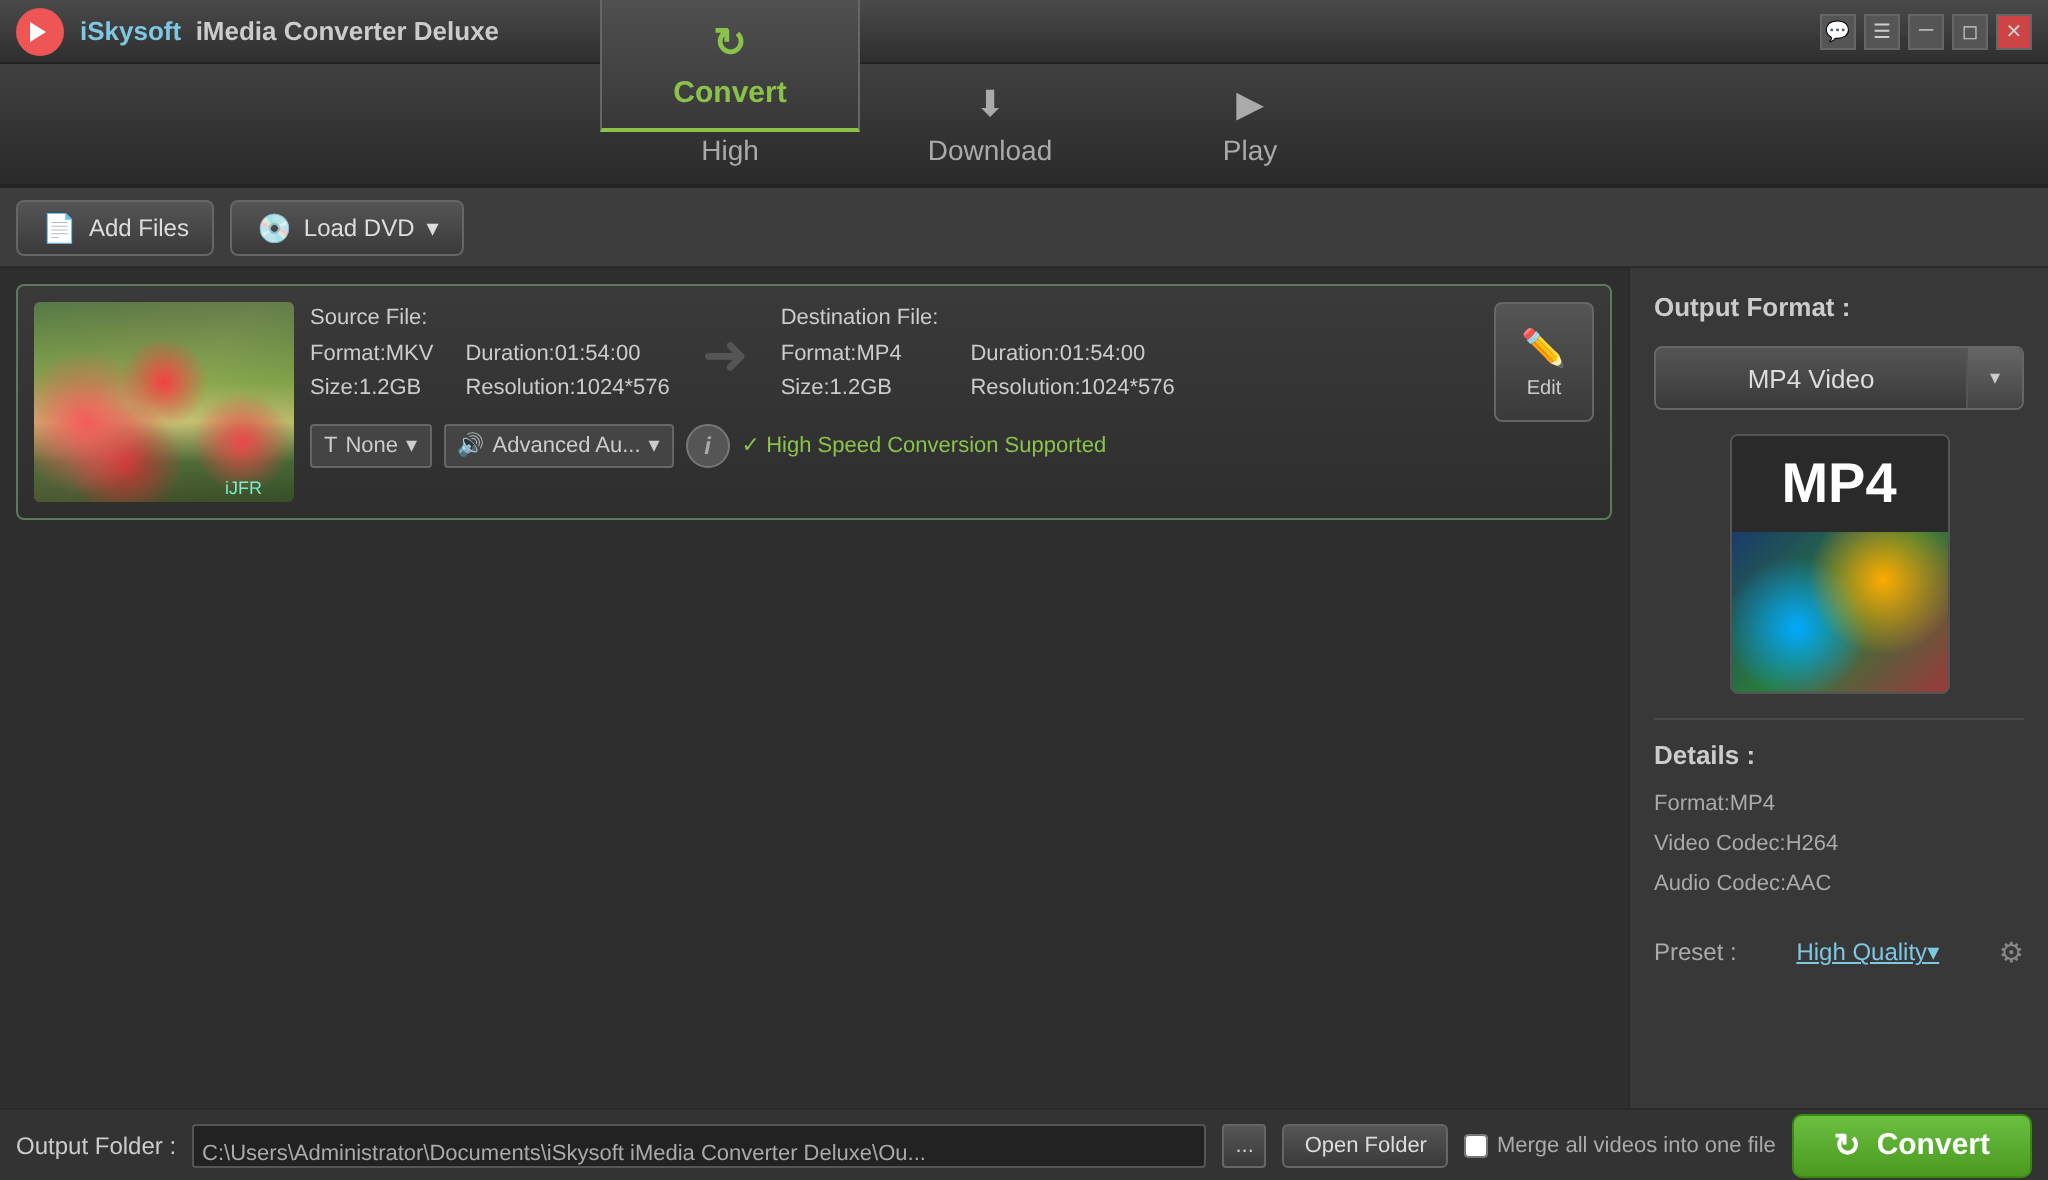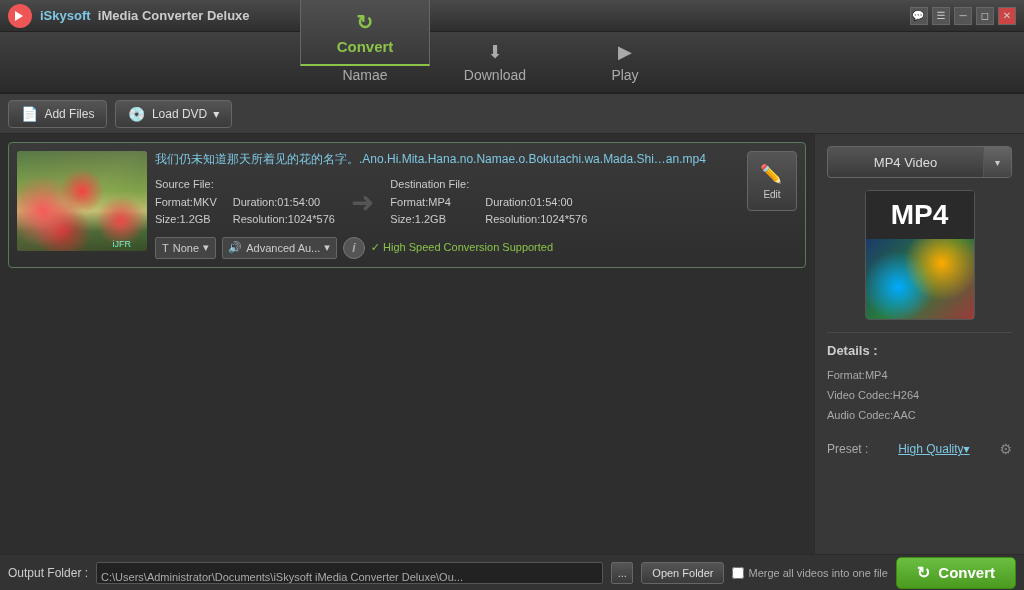--- a/index.html
+++ b/index.html
@@ -493,21 +493,21 @@
 </div>
 
 <div class="convert-tab-area" style="position:absolute;top:0;left:300px;">
   <div style="font-size:20px;color:#8bc34a;">↻</div>
   <div>Convert</div>
 </div>
 
 <div class="nav-tabs">
   <div class="nav-tab">
     <div style="font-size:18px;">⊙</div>
-    <div>Namae</div>
+    <div>High</div>
   </div>
   <div class="nav-tab">
     <div style="font-size:18px;">⬇</div>
     <div>Download</div>
   </div>
   <div class="nav-tab">
     <div style="font-size:18px;">▶</div>
     <div>Play</div>
   </div>
 </div>
@@ -528,21 +528,20 @@
 
   <div class="file-list">
     <div class="file-item">
 
       <div class="file-thumbnail">
         <div class="thumbnail-flowers"></div>
         <div class="thumbnail-overlay">iJFR</div>
       </div>
 
       <div class="file-info">
-        <div class="file-title">我们仍未知道那天所着见的花的名字。.Ano.Hi.Mita.Hana.no.Namae.o.Bokutachi.wa.Mada.Shi…an.mp4</div>
         <div class="file-details">
           <div class="source-info">
             <div>Source File:</div>
             <div>Format:MKV</div>
             <div>Size:1.2GB</div>
           </div>
           <div class="source-info">
             <div>&nbsp;</div>
             <div>Duration:01:54:00</div>
             <div>Resolution:1024*576</div>
@@ -579,20 +578,21 @@
       </div>
 
       <div class="edit-btn">
         <span class="edit-btn-icon">✏️</span>
         <span>Edit</span>
       </div>
     </div>
   </div>
 
   <div class="right-panel">
+    <div class="output-format-label">Output Format :</div>
     <div class="format-selector">
       <span class="format-selector-text">MP4 Video</span>
       <div class="format-selector-arrow">▾</div>
     </div>
 
     <div class="mp4-preview">
       <div class="mp4-label">MP4</div>
       <div class="mp4-image">
         <div class="mp4-image-content"></div>
       </div>

